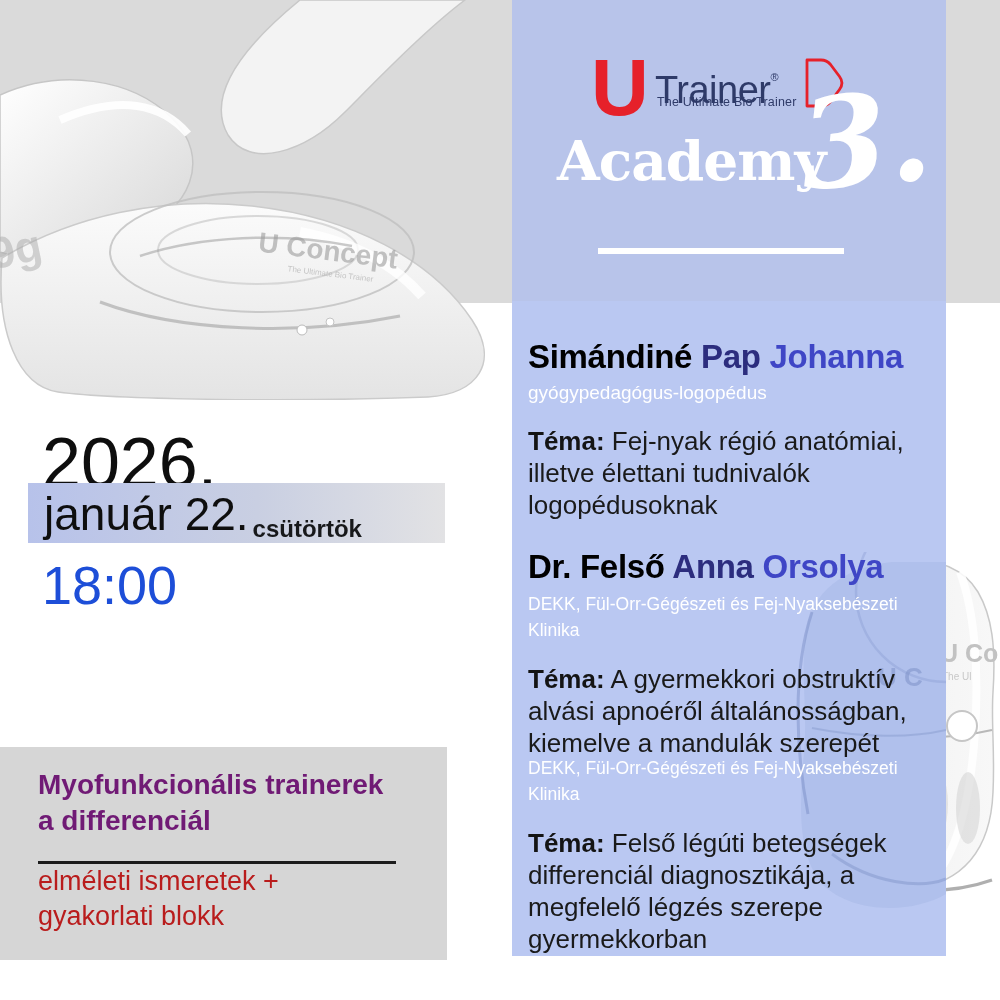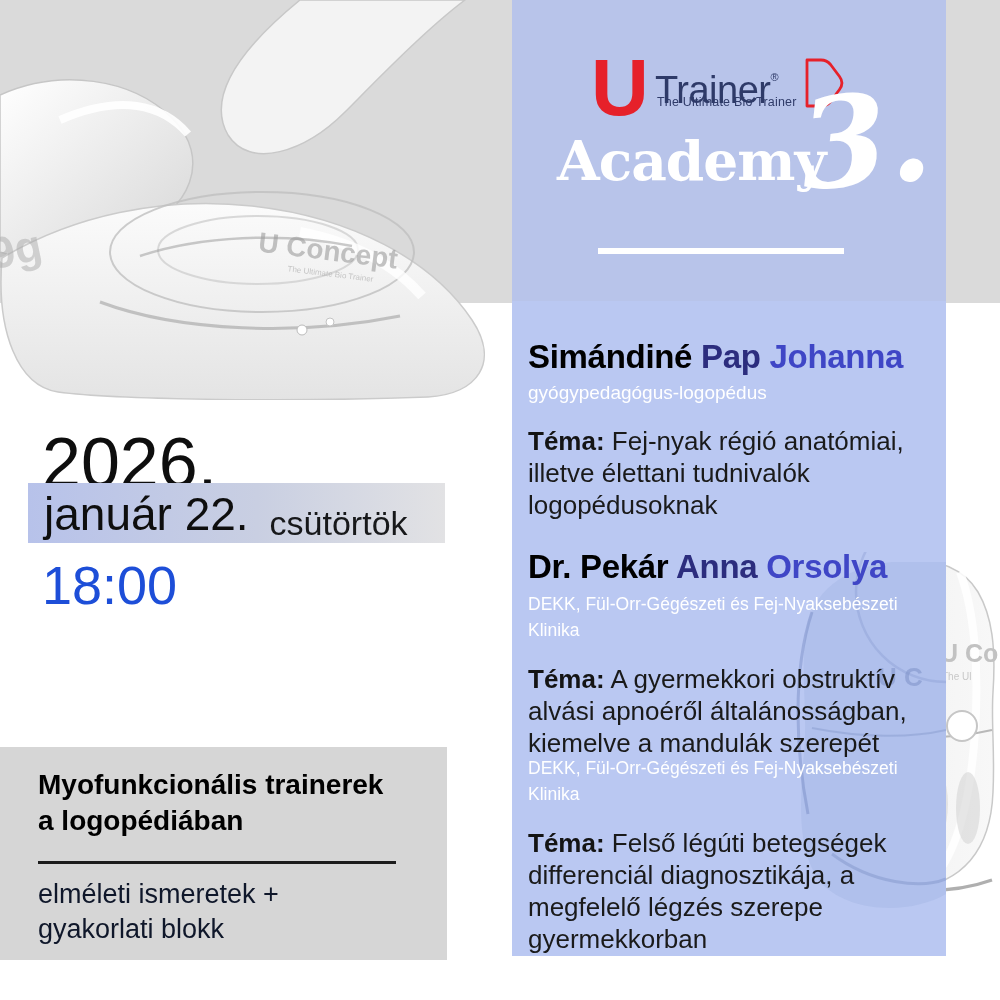--- a/index.html
+++ b/index.html
@@ -13,27 +13,27 @@
   .photo-br{position:absolute;left:810px;top:552px;z-index:1;}
   
   .leftcol{position:absolute;left:0;top:0;width:512px;height:1000px;z-index:2;color:#121212;}
   .year{position:absolute;left:42px;top:427px;font-size:70px;line-height:72px;letter-spacing:0px;color:#0e0e0e;}
   .date-bar{
     position:absolute;left:28px;top:483px;width:417px;height:60px;
     background:linear-gradient(90deg,#b7c2ea 0%,#c9cfe2 55%,#e2e2e4 100%);
     display:flex;align-items:flex-end;padding-left:16px;box-sizing:border-box;
   }
   .date-main{font-size:46px;line-height:58px;color:#0e0e0e;}
-  .date-weekday{font-size:34px;color:#17181a;margin-left:21px;}
+  .date-weekday{font-size:24px;color:#17181a;margin-left:4px;font-weight:bold;}
   .time{position:absolute;left:42px;top:556px;font-size:54px;line-height:58px;color:#1d4ed8;}
   .format{position:absolute;left:42px;top:616px;font-size:40px;line-height:46px;color:#141414;}
   .topic-box{position:absolute;left:0;top:747px;width:447px;height:213px;background:#d6d6d6;box-sizing:border-box;padding:20px 0 0 38px;}
-  .tb-title{font-size:28px;font-weight:700;line-height:36px;color:#000000;}
+  .tb-title{font-size:28px;font-weight:700;line-height:36px;color:#701a75;}
   .tb-divider{width:358px;height:3px;background:#1c1c1c;margin-top:22px;}
-  .tb-sub{margin-top:13px;font-size:27px;line-height:35px;color:#0f172a;}
+  .tb-sub{font-size:27px;line-height:35px;color:#b91c1c;}
   
   .panel{position:absolute;left:512px;top:0;width:434px;height:956px;background:#bac8f2;z-index:2;overflow:hidden;}
   .panel-header{position:absolute;left:0;top:0;width:434px;height:301px;background:#b8c4ea;}
   .showthrough{position:absolute;left:240px;top:552px;z-index:1;}
   
   .logo-u{position:absolute;left:79px;top:50px;font-size:80px;line-height:76px;font-weight:700;color:#e6212a;}
   .logo-wordmark{position:absolute;left:143px;top:57px;font-size:38px;line-height:40px;color:#2e3a68;letter-spacing:-0.5px;}
   .logo-reg{font-size:11px;vertical-align:22px;letter-spacing:0;}
   .logo-tagline{position:absolute;left:145px;top:95px;font-size:12.5px;letter-spacing:0.2px;color:#2e3a68;}
   .logo-arrow{position:absolute;left:292px;top:57px;}
@@ -114,21 +114,21 @@
     <div class="year">2026.</div>
     <div class="date-bar">
       <span class="date-main">január 22.</span>
       <span class="date-weekday">csütörtök</span>
     </div>
     <div class="time">18:00</div>
 
     <div class="topic-box">
       <div class="tb-title">
         <span>Myofunkcionális trainerek</span><br>
-        <span>a logopédiában</span>
+        <span>a differenciál</span>
       </div>
       <div class="tb-divider"></div>
       <div class="tb-sub">
         <span>elméleti ismeretek +</span><br>
         <span>gyakorlati blokk</span>
       </div>
     </div>
   </div>
 
   <div class="panel">
@@ -161,21 +161,21 @@
       </div>
       <div class="sp-affil">gyógypedagógus-logopédus</div>
       <div class="sp-topic">
         <span class="t-label">Téma:</span>
         <span>Fej-nyak régió anatómiai, illetve élettani tudnivalók logopédusoknak</span>
       </div>
     </div>
 
     <div class="speaker sp2">
       <div class="sp-name">
-        <span class="nm-dark">Dr. Pekár</span>
+        <span class="nm-dark">Dr. Felső</span>
         <span class="nm-mid">Anna</span>
         <span class="nm-bright">Orsolya</span>
       </div>
       <div class="sp-affil">DEKK, Fül-Orr-Gégészeti és Fej-Nyaksebészeti Klinika</div>
       <div class="sp-topic">
         <span class="t-label">Téma:</span>
         <span>A gyermekkori obstruktív alvási apnoéről általánosságban, kiemelve a mandulák szerepét</span>
       </div>
     </div>
 

